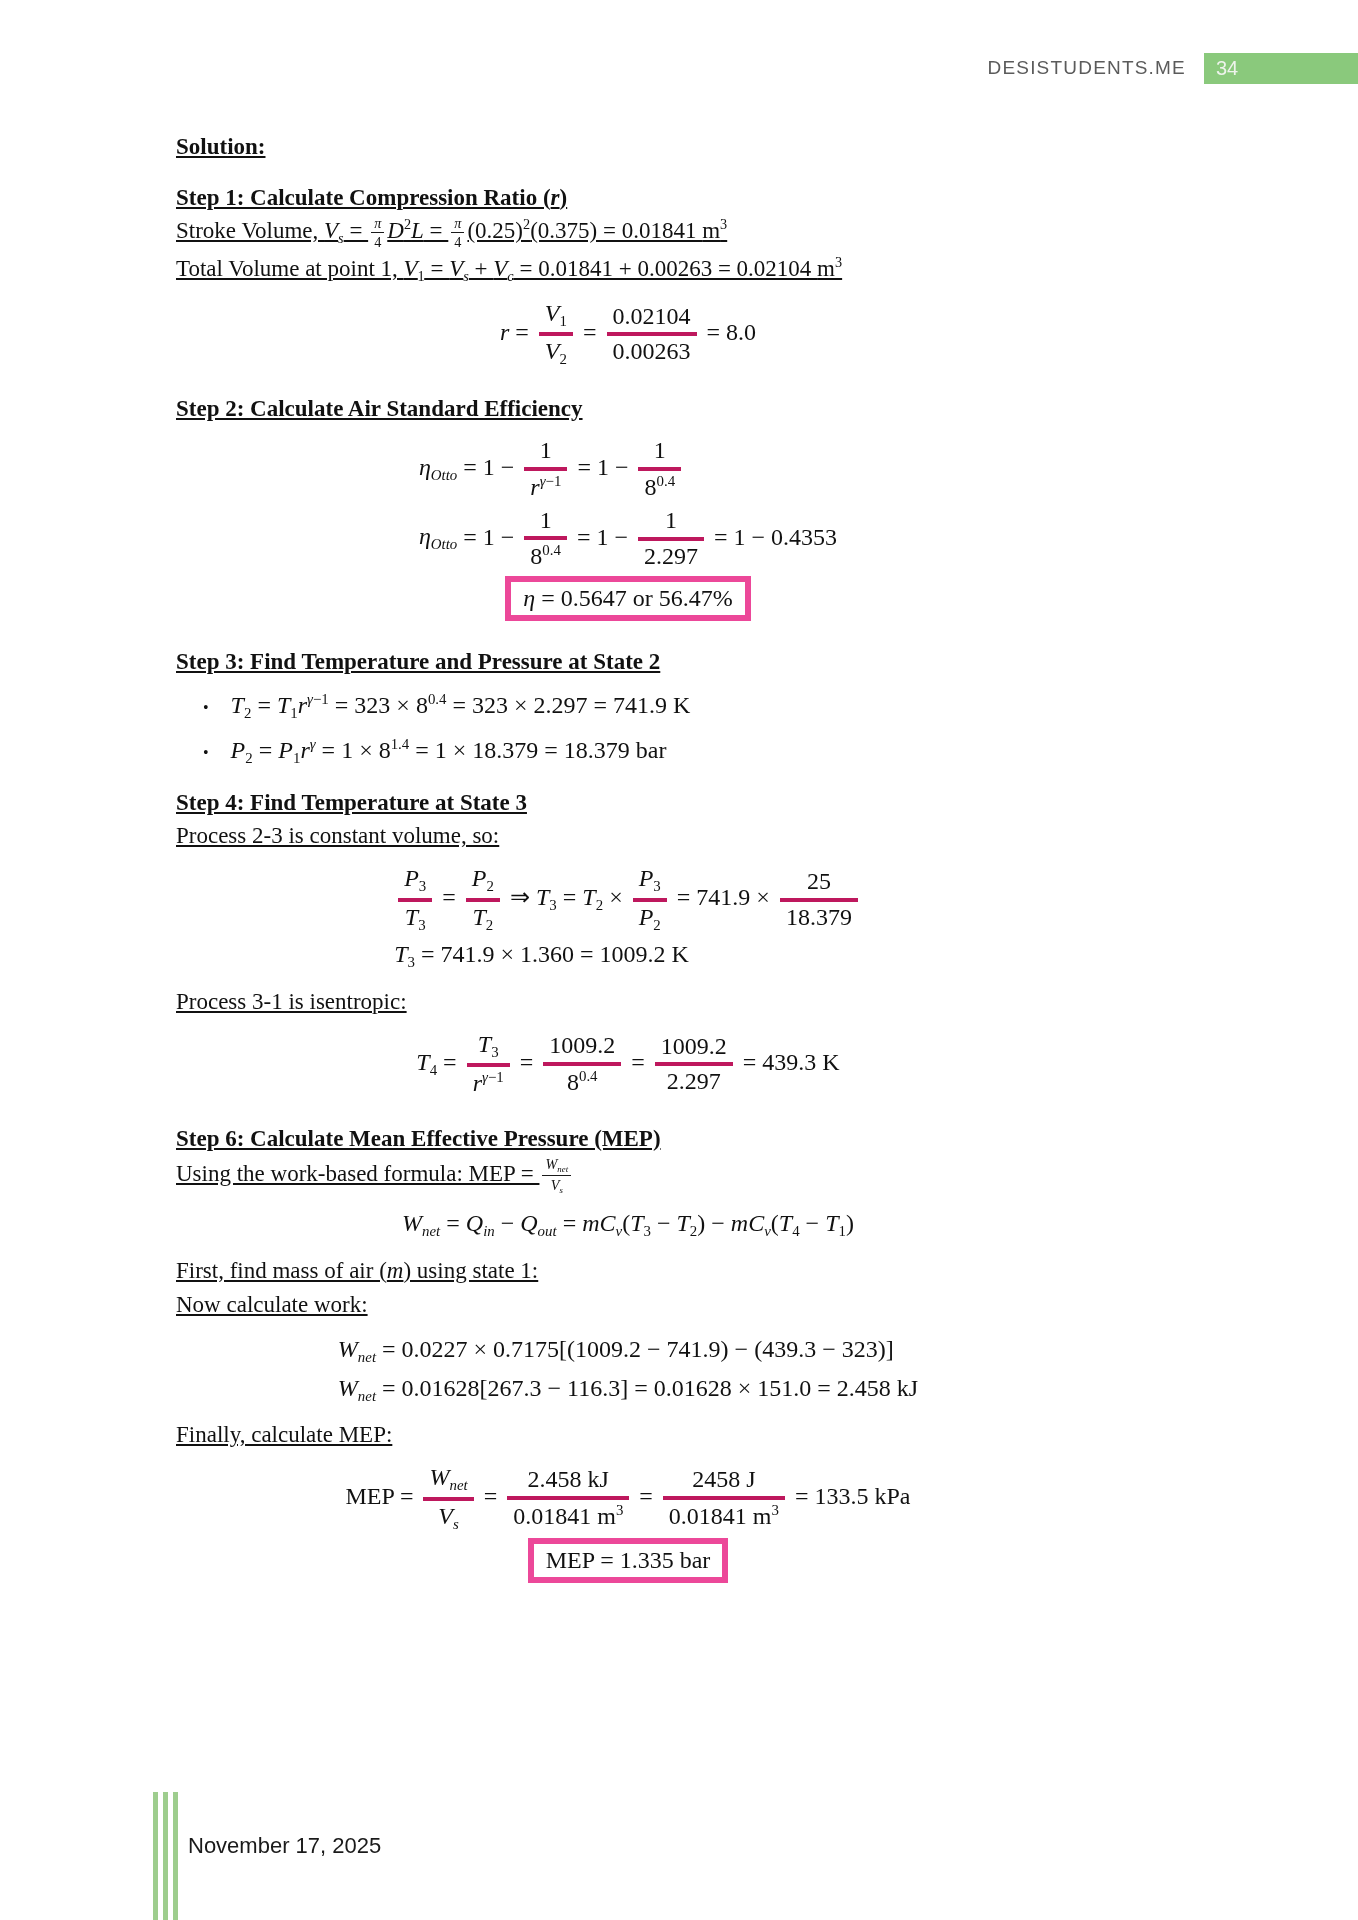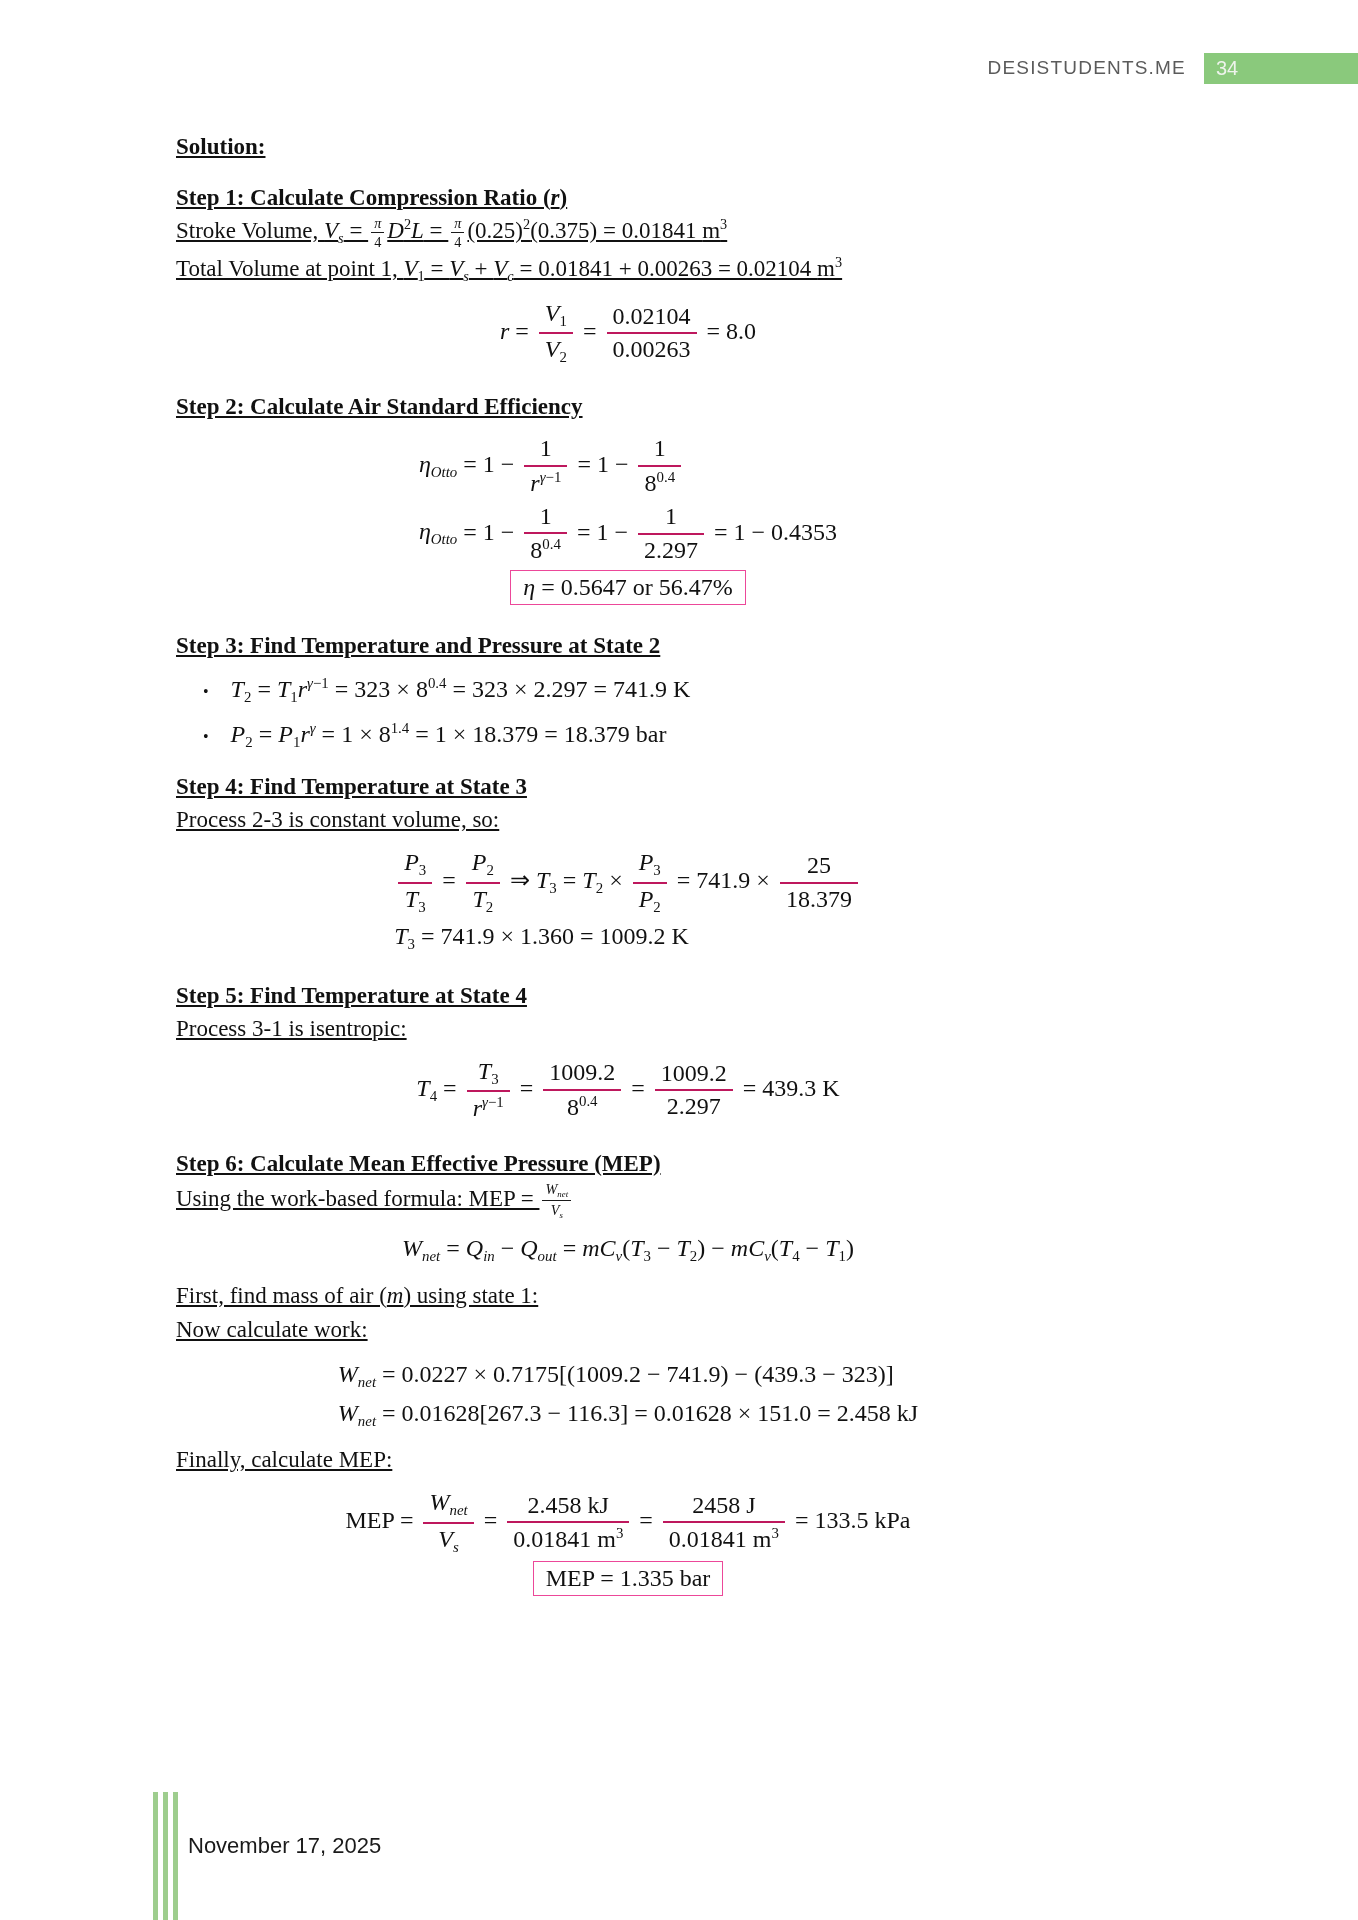--- a/index.html
+++ b/index.html
@@ -27,25 +27,25 @@
   .eqline.center{text-align:center;}
   .bullet{font-size:24px;margin:14px 0 14px 27px;display:flex;gap:22px;align-items:baseline;}
   .dot{font-size:16px;}
 
   
   .it{font-style:italic;}
   .sub{font-size:62%;vertical-align:-0.35em;}
   .sup{font-size:62%;vertical-align:0.6em;}
   .frac{display:inline-block;vertical-align:middle;text-align:center;margin:0 4px;line-height:1.15;}
   .frac .num{display:block;padding:0 6px 2px;}
-  .frac .den{display:block;border-top:2px solid #be185d;padding:2px 6px 0;}
+  .frac .den{display:block;border-top:4px solid #be185d;padding:2px 6px 0;}
   .sfrac{font-size:62%;vertical-align:middle;margin:0 3px;}
   .sfrac .num{padding:0 3px 1px;}
   .sfrac .den{border-top:1.5px solid #1a1a1a;padding:1px 3px 0;}
-  .eqbox{display:inline-block;border:1px solid #ec4899;padding:1px 12px;}
+  .eqbox{display:inline-block;border:6px solid #ec4899;padding:1px 12px;}
 
   
   .f-lines{position:absolute;left:145px;top:1792px;bottom:0;display:flex;gap:5px;}
   .f-line{width:5px;background:var(--line-green,#9ecd8e);}
   .f-date{position:absolute;left:180px;top:1833px;
           font-family:"Liberation Sans",sans-serif;font-size:22px;color:#1a1a1a;}
 </style>
 </head>
 <body>
 
@@ -69,21 +69,20 @@
         <span class="dot">•</span>
         <span><span><span class="it">T</span><span class="sub">2</span></span> = <span><span class="it">T</span><span class="sub">1</span></span><span><span class="it">r</span><span class="sup"><span class="it">γ</span>−1</span></span> = 323 × <span>8<span class="sup">0.4</span></span> = 323 × 2.297 = 741.9 K</span>
       </div>
       <div class="bullet">
         <span class="dot">•</span>
         <span><span><span class="it">P</span><span class="sub">2</span></span> = <span><span class="it">P</span><span class="sub">1</span></span><span><span class="it">r</span><span class="sup"><span class="it">γ</span></span></span> = 1 × <span>8<span class="sup">1.4</span></span> = 1 × 18.379 = 18.379 bar</span>
       </div>
       <p class="heading">Step 4: Find Temperature at State 3</p>
       <p class="para">Process 2-3 is constant volume, so:</p>
       <div class="eqgroup"><div class="eqinner"><div class="eqline left"><span class="frac"><span class="num"><span><span class="it">P</span><span class="sub">3</span></span></span><span class="den"><span><span class="it">T</span><span class="sub">3</span></span></span></span> = <span class="frac"><span class="num"><span><span class="it">P</span><span class="sub">2</span></span></span><span class="den"><span><span class="it">T</span><span class="sub">2</span></span></span></span> ⇒ <span><span class="it">T</span><span class="sub">3</span></span> = <span><span class="it">T</span><span class="sub">2</span></span> × <span class="frac"><span class="num"><span><span class="it">P</span><span class="sub">3</span></span></span><span class="den"><span><span class="it">P</span><span class="sub">2</span></span></span></span> = 741.9 × <span class="frac"><span class="num">25</span><span class="den">18.379</span></span></div><div class="eqline left"><span><span class="it">T</span><span class="sub">3</span></span> = 741.9 × 1.360 = 1009.2 K</div></div></div>
-      <p class="heading">Step 5: Find Temperature at State 4</p>
       <p class="para">Process 3-1 is isentropic:</p>
       <div class="eqgroup"><div class="eqinner"><div class="eqline center"><span><span class="it">T</span><span class="sub">4</span></span> = <span class="frac"><span class="num"><span><span class="it">T</span><span class="sub">3</span></span></span><span class="den"><span><span class="it">r</span><span class="sup"><span class="it">γ</span>−1</span></span></span></span> = <span class="frac"><span class="num">1009.2</span><span class="den"><span>8<span class="sup">0.4</span></span></span></span> = <span class="frac"><span class="num">1009.2</span><span class="den">2.297</span></span> = 439.3 K</div></div></div>
       <p class="heading">Step 6: Calculate Mean Effective Pressure (MEP)</p>
       <p class="para">Using the work-based formula: MEP = <span class="frac sfrac"><span class="num"><span><span class="it">W</span><span class="sub"><span class="it">net</span></span></span></span><span class="den"><span><span class="it">V</span><span class="sub"><span class="it">s</span></span></span></span></span></p>
       <div class="eqgroup"><div class="eqinner"><div class="eqline center"><span><span class="it">W</span><span class="sub"><span class="it">net</span></span></span> = <span><span class="it">Q</span><span class="sub"><span class="it">in</span></span></span> − <span><span class="it">Q</span><span class="sub"><span class="it">out</span></span></span> = <span class="it">m</span><span><span class="it">C</span><span class="sub"><span class="it">v</span></span></span>(<span><span class="it">T</span><span class="sub">3</span></span> − <span><span class="it">T</span><span class="sub">2</span></span>) − <span class="it">m</span><span><span class="it">C</span><span class="sub"><span class="it">v</span></span></span>(<span><span class="it">T</span><span class="sub">4</span></span> − <span><span class="it">T</span><span class="sub">1</span></span>)</div></div></div>
       <p class="para">First, find mass of air (<span class="it">m</span>) using state 1:</p>
       <p class="para">Now calculate work:</p>
       <div class="eqgroup"><div class="eqinner"><div class="eqline left"><span><span class="it">W</span><span class="sub"><span class="it">net</span></span></span> = 0.0227 × 0.7175[(1009.2 − 741.9) − (439.3 − 323)]</div><div class="eqline left"><span><span class="it">W</span><span class="sub"><span class="it">net</span></span></span> = 0.01628[267.3 − 116.3] = 0.01628 × 151.0 = 2.458 kJ</div></div></div>
       <p class="para">Finally, calculate MEP:</p>
       <div class="eqgroup"><div class="eqinner"><div class="eqline center">MEP = <span class="frac"><span class="num"><span><span class="it">W</span><span class="sub"><span class="it">net</span></span></span></span><span class="den"><span><span class="it">V</span><span class="sub"><span class="it">s</span></span></span></span></span> = <span class="frac"><span class="num">2.458 kJ</span><span class="den">0.01841 <span>m<span class="sup">3</span></span></span></span> = <span class="frac"><span class="num">2458 J</span><span class="den">0.01841 <span>m<span class="sup">3</span></span></span></span> = 133.5 kPa</div><div class="eqline center"><span class="eqbox">MEP = 1.335 bar</span></div></div></div>

